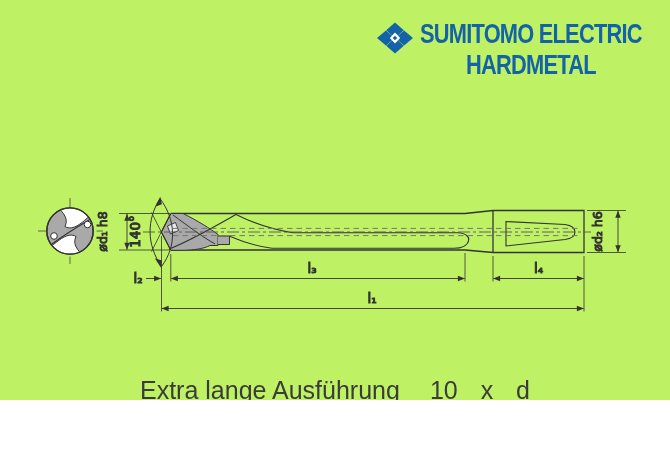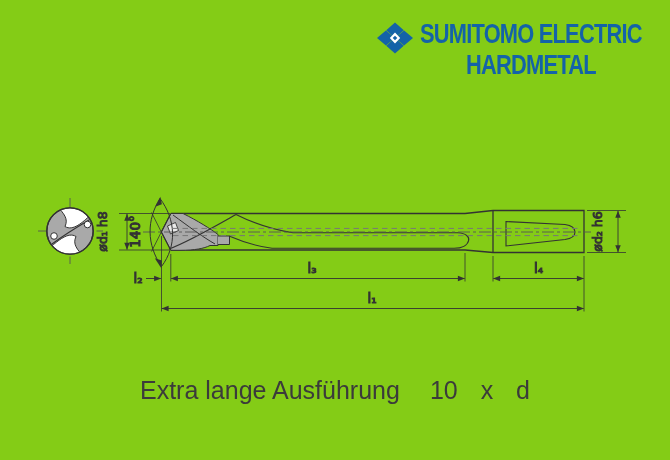--- a/index.html
+++ b/index.html
@@ -1,17 +1,17 @@
 <!DOCTYPE html>
 <html><head>
 <meta charset="utf-8">
 <style>
   html,body{margin:0;padding:0;background:#fff;}
   .canvas{
-    position:relative;width:670px;height:460px;background:#84cc16;
+    position:relative;width:670px;height:400px;background:#bef264;
     overflow:hidden;font-family:"Liberation Sans",sans-serif;
   }
   
   .logo{position:absolute;left:377px;top:20px;display:flex;align-items:flex-start;}
   .logo-icon{width:36px;height:32px;margin-top:2px;flex:0 0 auto;}
   .logo-text{transform:scaleX(.78);transform-origin:left top;margin-left:7px;
              font-weight:bold;line-height:1;white-space:nowrap;}
   .logo-line1{font-size:28px;letter-spacing:-1px;}
   .logo-line2{font-size:28px;letter-spacing:-1px;text-align:center;margin-top:3px;}
   

